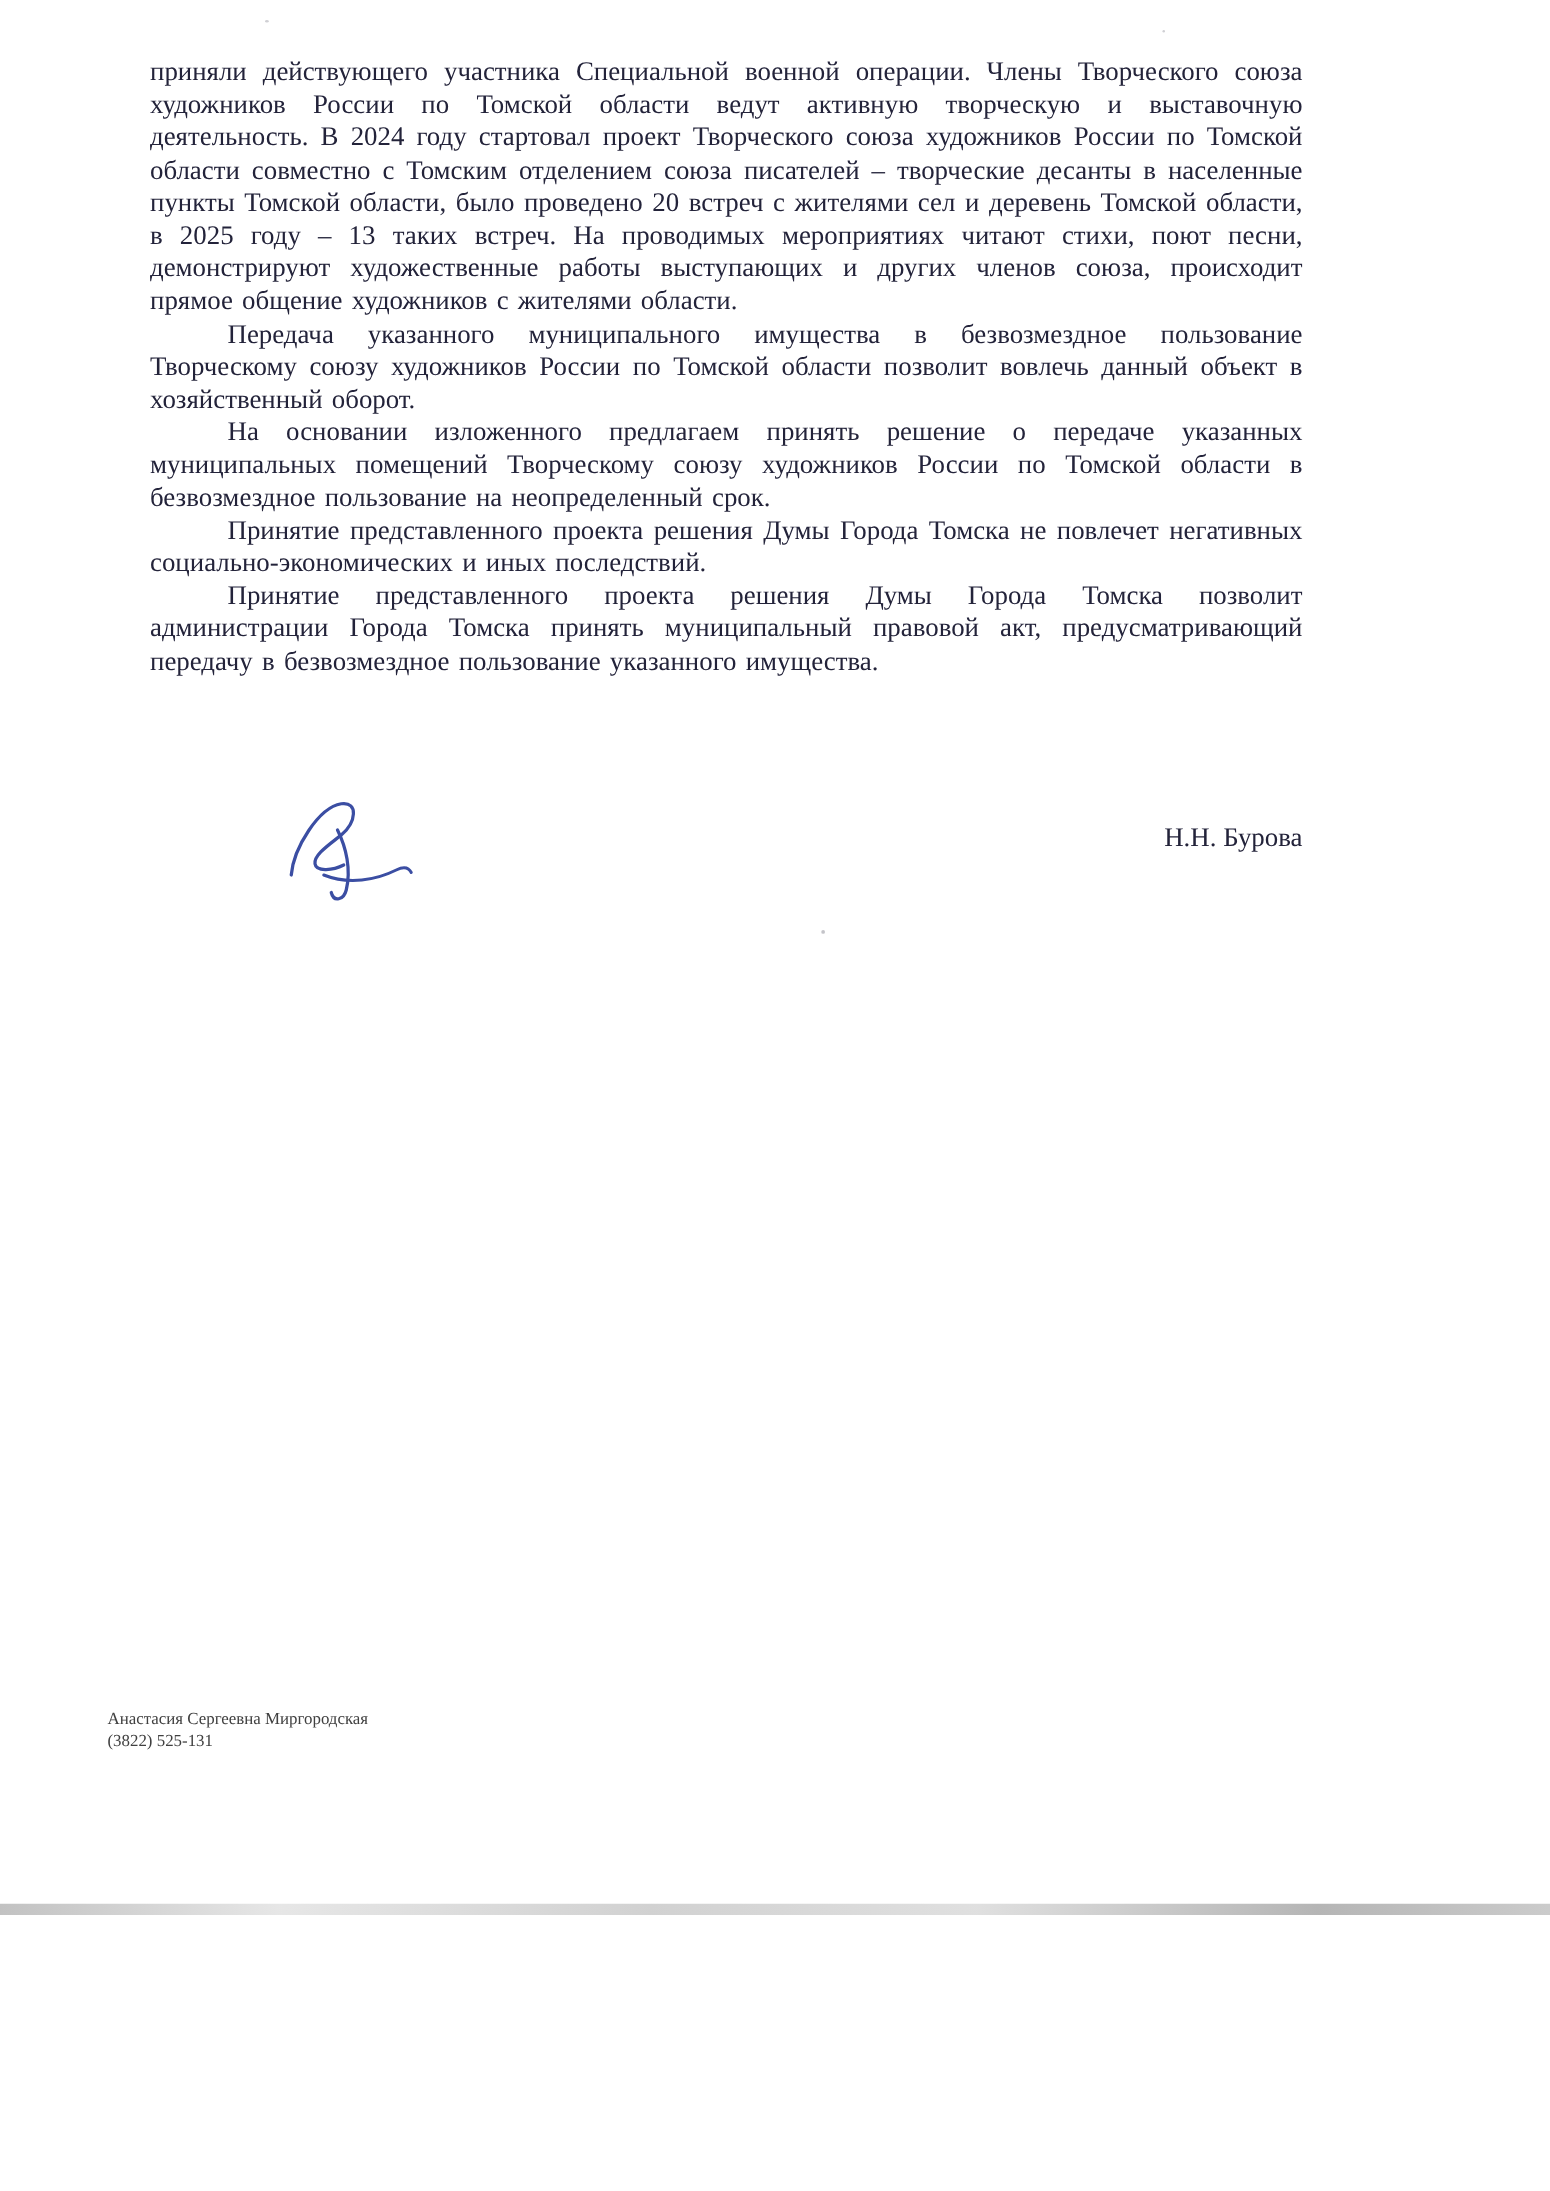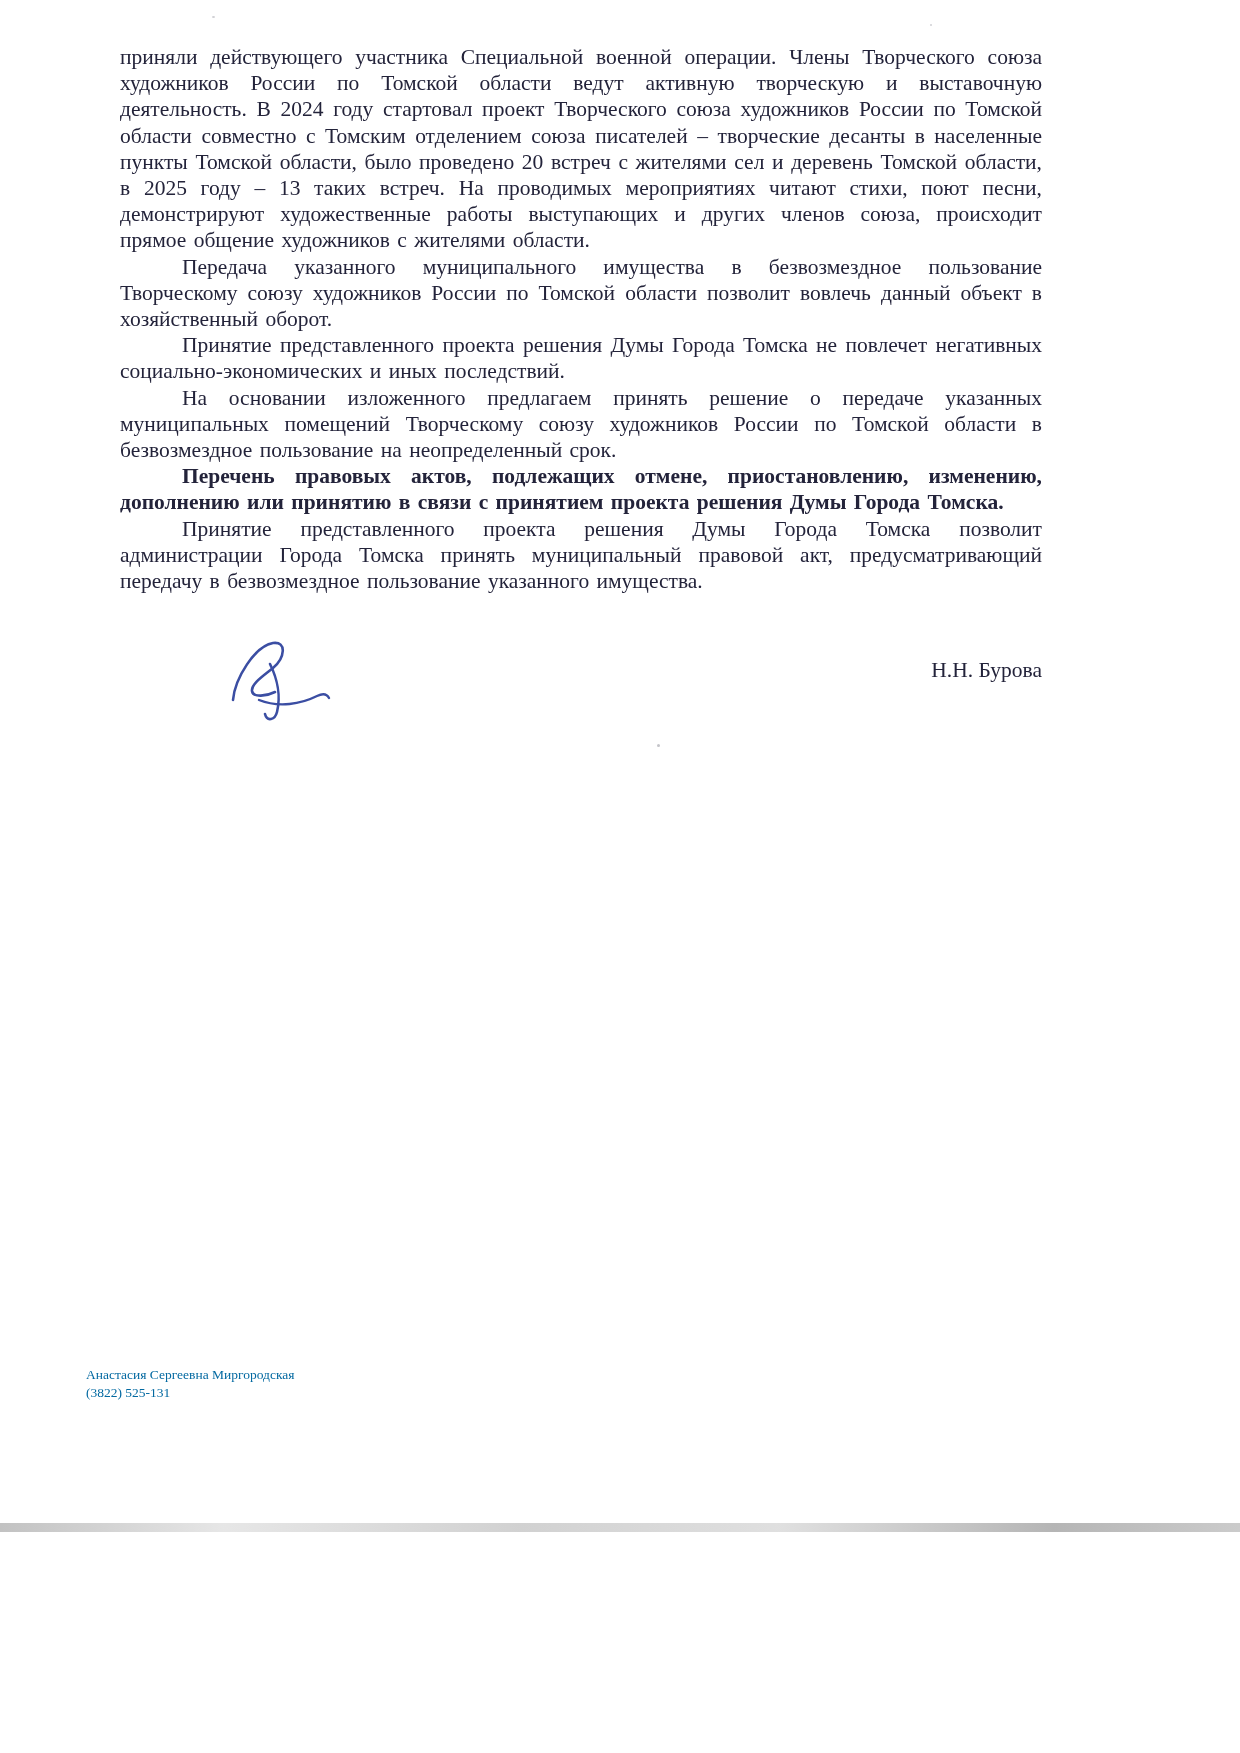--- a/index.html
+++ b/index.html
@@ -40,21 +40,21 @@
     font-size: 21.5px;
   }
   .sig-title, .sig-name { padding-top: 18px; white-space: nowrap; }
   .sig-graphic { margin-left: 95px; margin-top: -6px; flex: 0 0 auto; }
   .footer {
     position: absolute;
     left: 86px;
     top: 1366px;
     font-size: 13.5px;
     line-height: 18px;
-    color: #0369a1;
+    color: #404040;
   }
   .scan-speck {
     position: absolute;
     border-radius: 50%;
     background: #8a8a93;
   }
   .scan-edge {
     position: absolute;
     left: 0; right: 0; bottom: 0;
     height: 9px;
@@ -63,23 +63,22 @@
   }
 </style>
 </head>
 <body>
 
 <div class="page">
 
   <div class="content">
     <p class="para no-indent">приняли действующего участника Специальной военной операции. Члены Творческого союза художников России по Томской области ведут активную творческую и выставочную деятельность. В 2024 году стартовал проект Творческого союза художников России по Томской области совместно с Томским отделением союза писателей – творческие десанты в населенные пункты Томской области, было проведено 20 встреч с жителями сел и деревень Томской области, в 2025 году – 13 таких встреч. На проводимых мероприятиях читают стихи, поют песни, демонстрируют художественные работы выступающих и других членов союза, происходит прямое общение художников с жителями области.</p>
     <p class="para">Передача указанного муниципального имущества в безвозмездное пользование Творческому союзу художников России по Томской области позволит вовлечь данный объект в хозяйственный оборот.</p>
+    <p class="para">На основании изложенного предлагаем принять решение о передаче указанных муниципальных помещений Творческому союзу художников России по Томской области в безвозмездное пользование на неопределенный срок.</p>
     <p class="para">Принятие представленного проекта решения Думы Города Томска не повлечет негативных социально-экономических и иных последствий.</p>
-    <p class="para">На основании изложенного предлагаем принять решение о передаче указанных муниципальных помещений Творческому союзу художников России по Томской области в безвозмездное пользование на неопределенный срок.</p>
-    <p class="para bold">Перечень правовых актов, подлежащих отмене, приостановлению, изменению, дополнению или принятию в связи с принятием проекта решения Думы Города Томска.</p>
     <p class="para">Принятие представленного проекта решения Думы Города Томска позволит администрации Города Томска принять муниципальный правовой акт, предусматривающий передачу в безвозмездное пользование указанного имущества.</p>
   </div>
 
   <div class="sig-row">
     <svg class="sig-graphic" width="120" height="92" viewBox="0 0 120 92" fill="none">
       <path d="M18,66 C20,44 40,12 58,9 C72,7 70,24 58,34 C48,42 36,50 37,57 C38,64 52,62 60,58" stroke="#3b4ea3" stroke-width="2.6" stroke-linecap="round" fill="none"></path>
       <path d="M55,30 C62,44 66,62 62,78 C60,86 52,88 50,80" stroke="#3b4ea3" stroke-width="2.6" stroke-linecap="round" fill="none"></path>
       <path d="M44,66 C64,74 86,70 102,62 C108,59 112,60 114,64" stroke="#3b4ea3" stroke-width="2.4" stroke-linecap="round" fill="none"></path>
     </svg>
     <span class="sig-name">Н.Н. Бурова</span>

